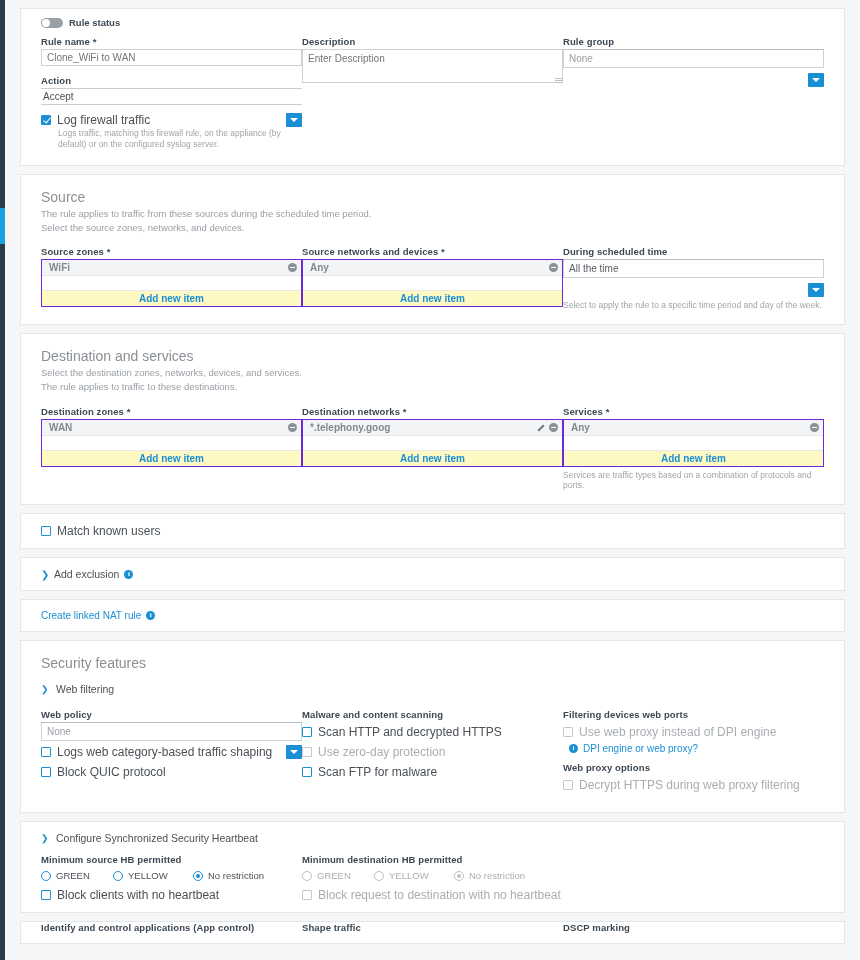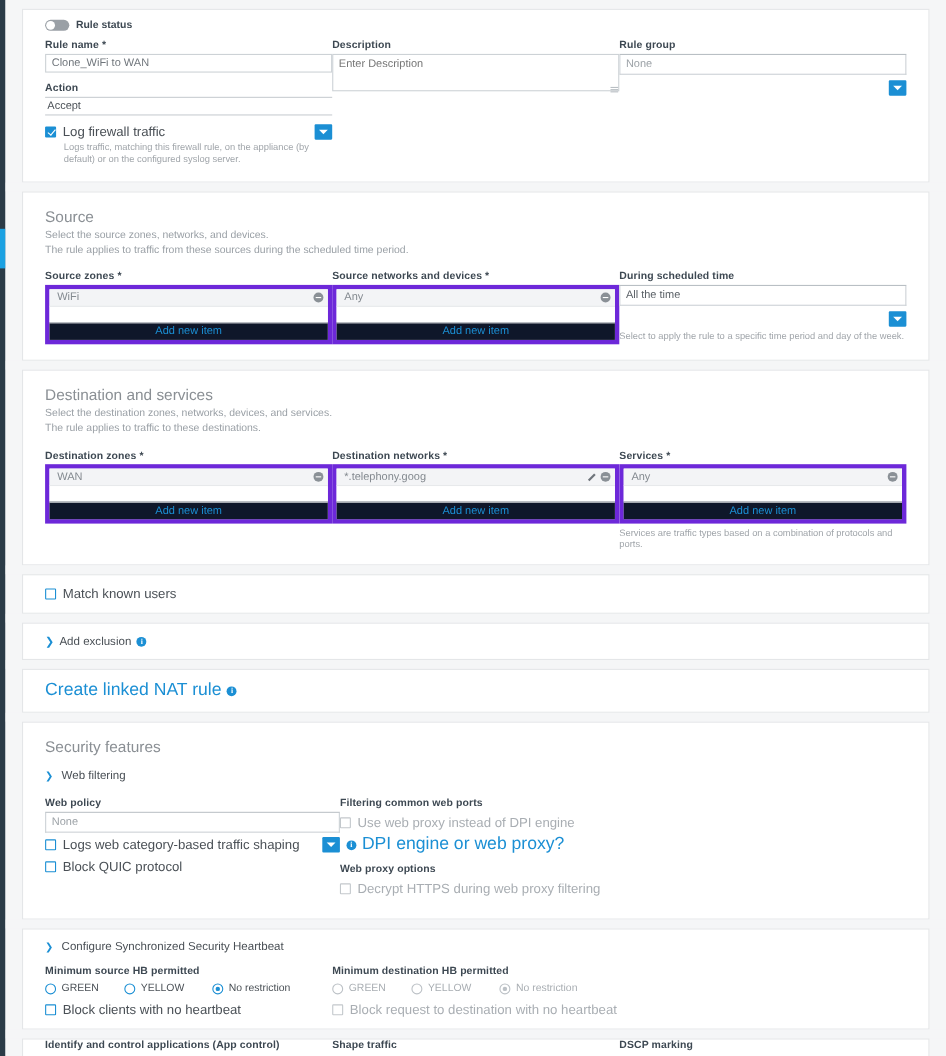--- a/index.html
+++ b/index.html
@@ -103,30 +103,30 @@
   .rd { width: 10px; height: 10px; border: 1px solid #1b8fd4; border-radius: 50%; display: inline-block; vertical-align: middle; background: #fff; position: relative; }
   .rd.sel::after { content: ""; position: absolute; left: 2px; top: 2px; width: 4px; height: 4px; border-radius: 50%; background: #1b8fd4; }
   .rd.disabled { border-color: #bcc1c6; }
   .rd.disabled.sel::after { background: #bcc1c6; }
   .rd-label { font-size: 9.5px; color: #4a5056; margin-left: 5px; vertical-align: middle; }
   .rd-label.disabled { color: #a9aeb3; }
   .rd-group { display: flex; align-items: center; gap: 0; margin-bottom: 7px; }
   .rd-item { display: flex; align-items: center; }
 
   
-  .listbox { border: 4px solid #6d28d9; background: #ffffff; }
+  .listbox { border: 1px solid #6d28d9; background: #ffffff; font-weight: bold; }
   .listbox .item {
     background: #f3f4f6; border-bottom: 1px solid #e6e8ea;
     height: 16px; display: flex; align-items: center; padding: 0 4px 0 7px;
     font-size: 10px; color: #83898f;
   }
   .listbox .item .nm { flex: 1; }
   .listbox .filler { height: 14px; background: #ffffff; }
   .listbox .add {
-    background: #0f172a; border-top: 1px solid #e6e8ea;
+    background: #fef9c3; border-top: 1px solid #e6e8ea;
     height: 16px; display: flex; align-items: center; justify-content: center;
     font-size: 10px; color: #1b8fd4; cursor: pointer;
   }
   .icon-minus {
     width: 9px; height: 9px; border-radius: 50%; background: #8a9096; position: relative; display: inline-block;
   }
   .icon-minus::after { content: ""; position: absolute; left: 2px; top: 4px; width: 5px; height: 1px; background: #fff; }
   .icon-pencil { width: 9px; height: 9px; position: relative; display: inline-block; margin-right: 4px; }
   .icon-pencil::before {
     content: ""; position: absolute; left: 1px; top: 4px; width: 8px; height: 2px;
@@ -143,21 +143,21 @@
     text-align: center; color: #fff; font-size: 7px; font-weight: bold;
     font-family: "Liberation Serif", serif; line-height: 11px;
   }
 
   .chev-right { display: inline-block; width: 8px; color: #1b8fd4; font-size: 10px; }
   .chev-down { display: inline-block; width: 10px; color: #1b8fd4; font-size: 9px; }
 
   .accordion-row { display: flex; align-items: center; gap: 5px; font-size: 10.5px; color: #4a5056; }
   .accordion-link { font-size: 10.5px; color: #4a5056; }
 
-  .link-blue { color: #1b8fd4; font-size: 16px; cursor: pointer; }
+  .link-blue { color: #1b8fd4; font-size: 10px; cursor: pointer; }
 
   .grid3 { display: flex; padding: 0 20px 14px 20px; }
   .col { width: 268px; margin-right: 0; }
   .col.c1 { width: 268px; }
   .col.c2 { width: 268px; }
   .col.c3 { width: 268px; }
 </style>
 </head>
 <body>
 
@@ -217,22 +217,22 @@
           </div>
         </div>
       </div>
     </div>
 
     <div style="height:8px" class="band"></div>
 
     <div class="card first">
       <div class="sec-head">
         <div class="section-title">Source</div>
+        <div class="section-sub">The rule applies to traffic from these sources during the scheduled time period.</div>
         <div class="section-sub">Select the source zones, networks, and devices.</div>
-        <div class="section-sub">The rule applies to traffic from these sources during the scheduled time period.</div>
       </div>
       <div class="grid3" style="padding-top:6px;">
         <div class="col c1">
           <div class="fieldlabel">Source zones *</div>
           <div class="listbox">
             <div class="item">
               <span class="nm">WiFi</span>
               <span class="icon-minus"></span>
             </div>
             <div class="filler"></div>
@@ -362,23 +362,38 @@
             </div>
             <div class="dropbtn"></div>
           </div>
           <div style="height:6px"></div>
           <div style="display:flex;align-items:center;">
             <span class="cb"></span>
             <span class="cb-label">Block QUIC protocol</span>
           </div>
         </div>
 
+        <div class="col c2">
+          <div class="fieldlabel" style="margin-bottom:5px;">Malware and content scanning</div>
+          <div class="cb-row">
+            <span class="cb"></span>
+            <span class="cb-label">Scan HTTP and decrypted HTTPS</span>
+          </div>
+          <div class="cb-row">
+            <span class="cb disabled"></span>
+            <span class="cb-label disabled">Use zero-day protection</span>
+          </div>
+          <div class="cb-row">
+            <span class="cb"></span>
+            <span class="cb-label">Scan FTP for malware</span>
+          </div>
+        </div>
 
         <div class="col c3">
-          <div class="fieldlabel" style="margin-bottom:5px;">Filtering common web ports</div>
+          <div class="fieldlabel" style="margin-bottom:5px;">Filtering devices web ports</div>
           <div class="cb-row" style="margin-bottom:4px;">
             <span class="cb disabled"></span>
             <span class="cb-label disabled">Use web proxy instead of DPI engine</span>
           </div>
           <div style="display:flex;align-items:center;gap:5px;margin-left:6px;margin-bottom:8px;">
             <span class="info-i"></span>
             <span class="link-blue">DPI engine or web proxy?</span>
           </div>
           <div class="fieldlabel" style="margin-bottom:5px;">Web proxy options</div>
           <div class="cb-row">

